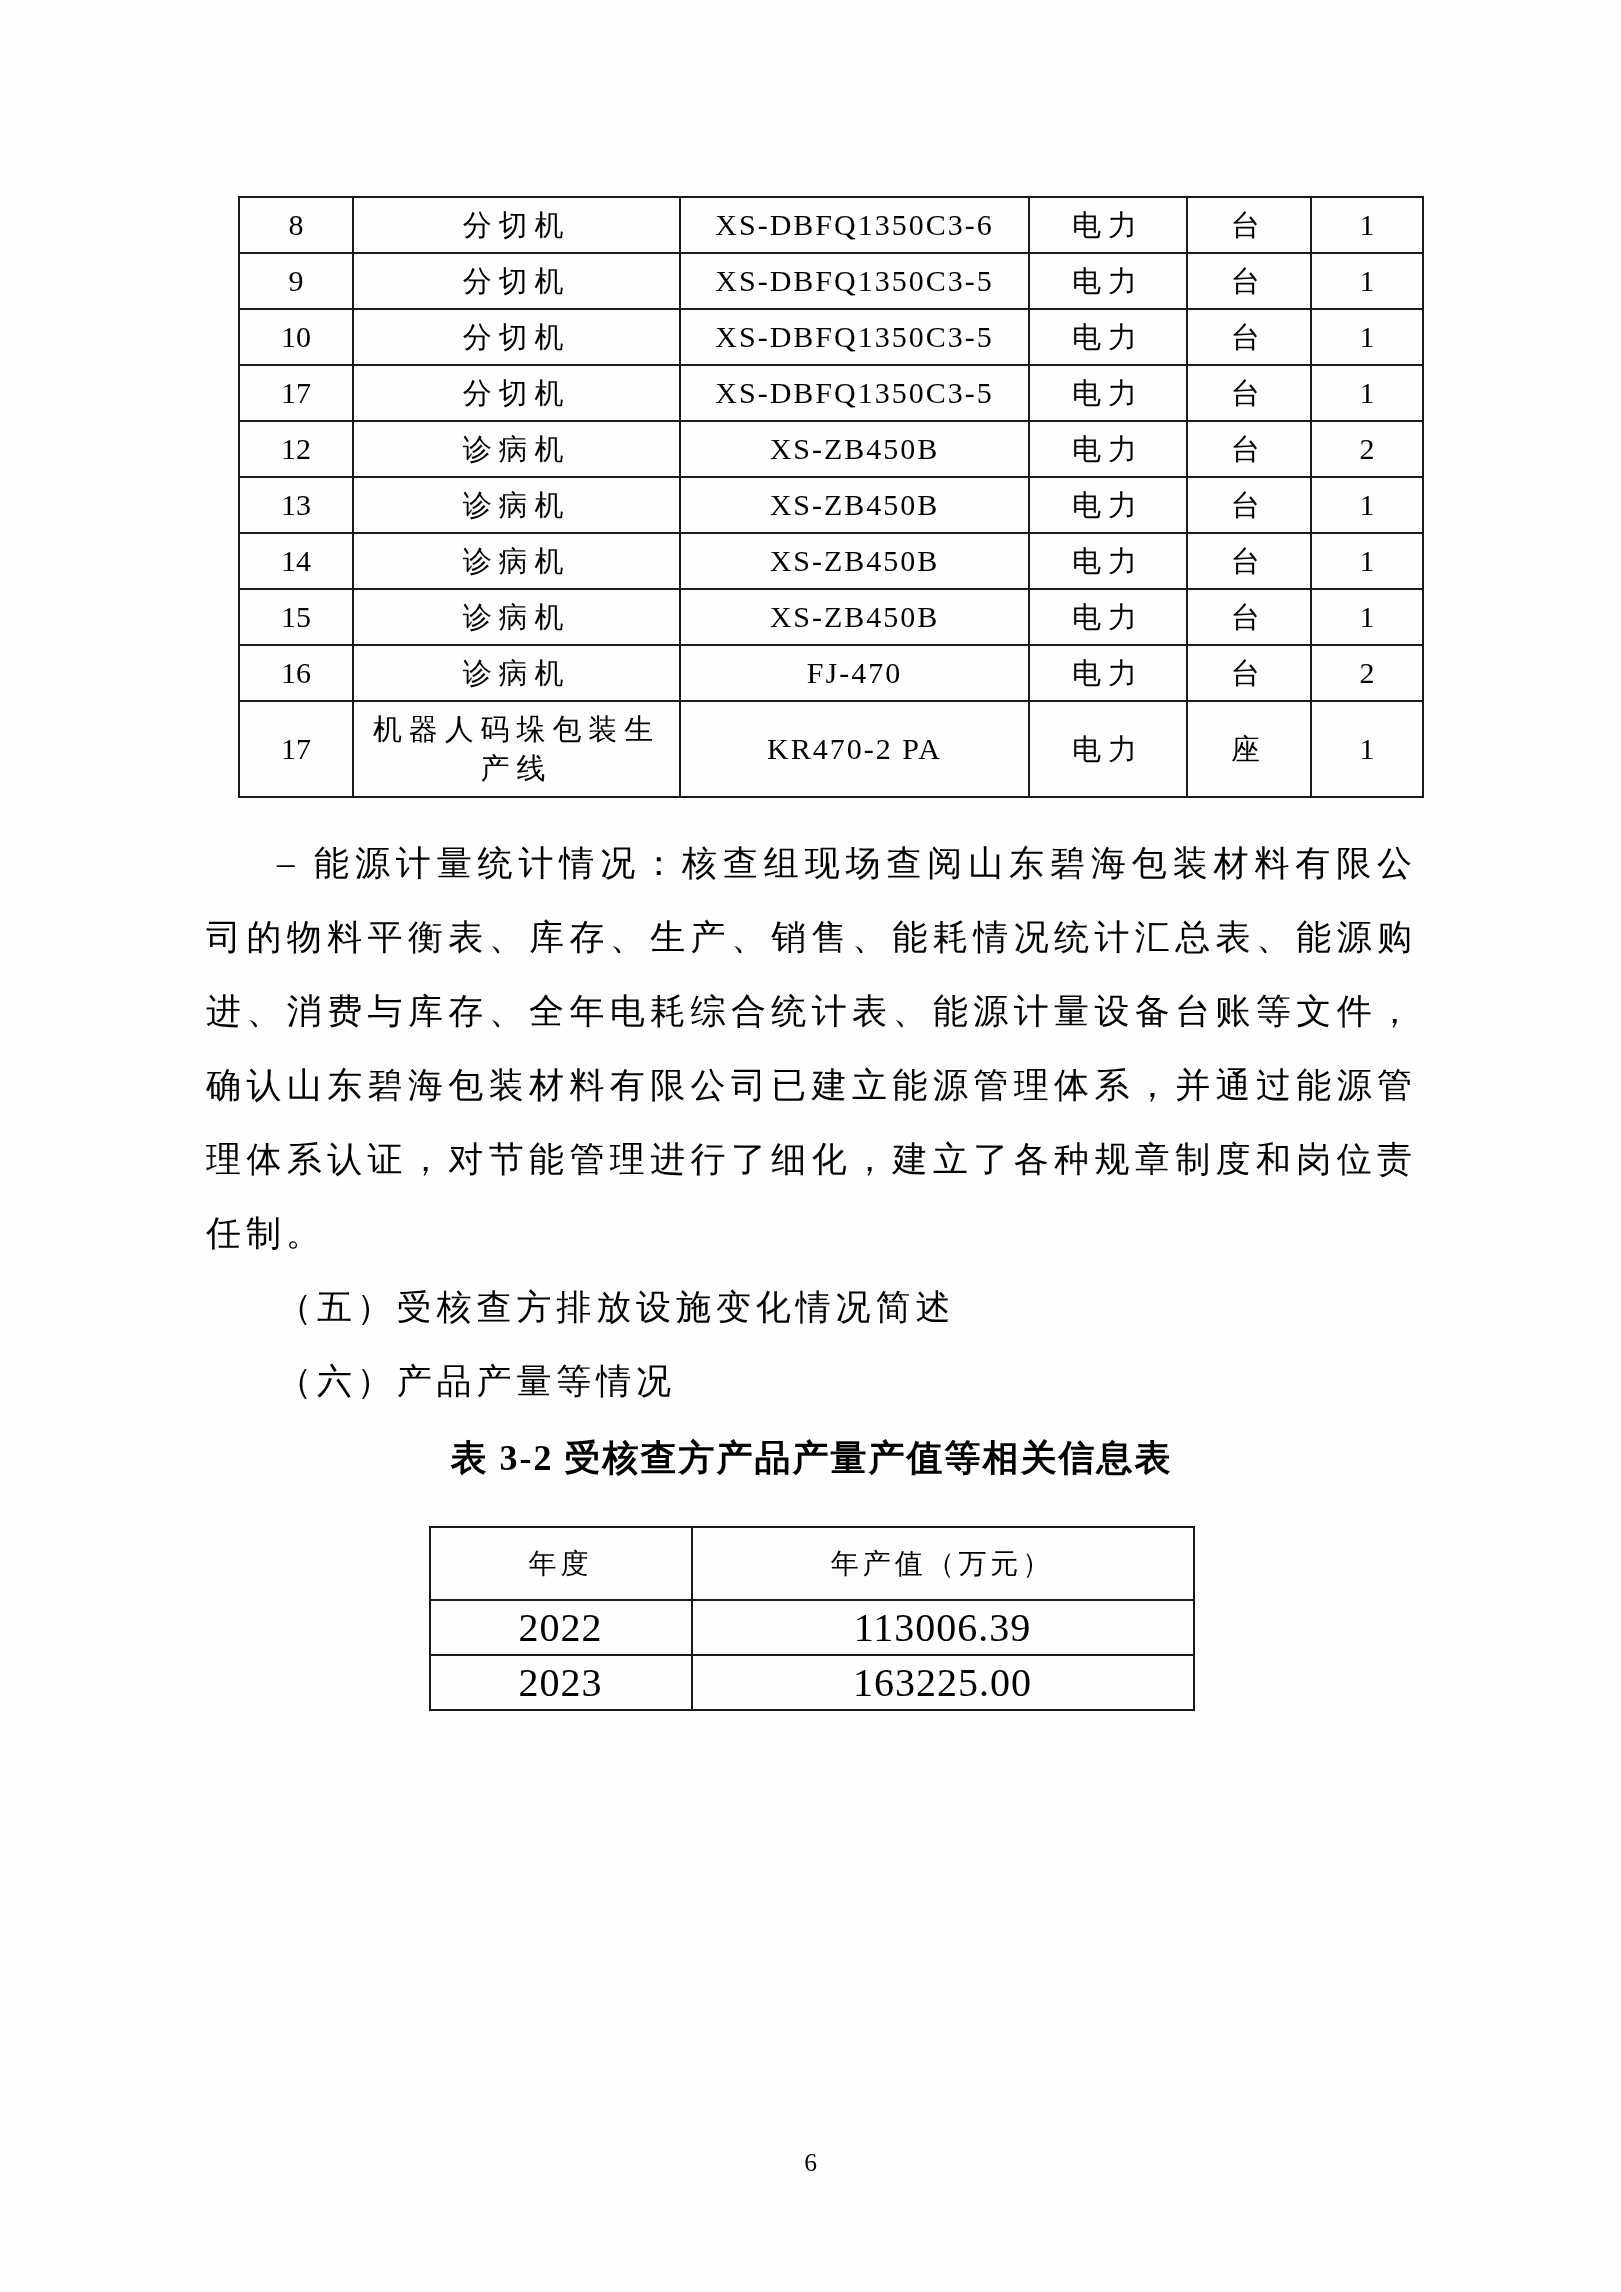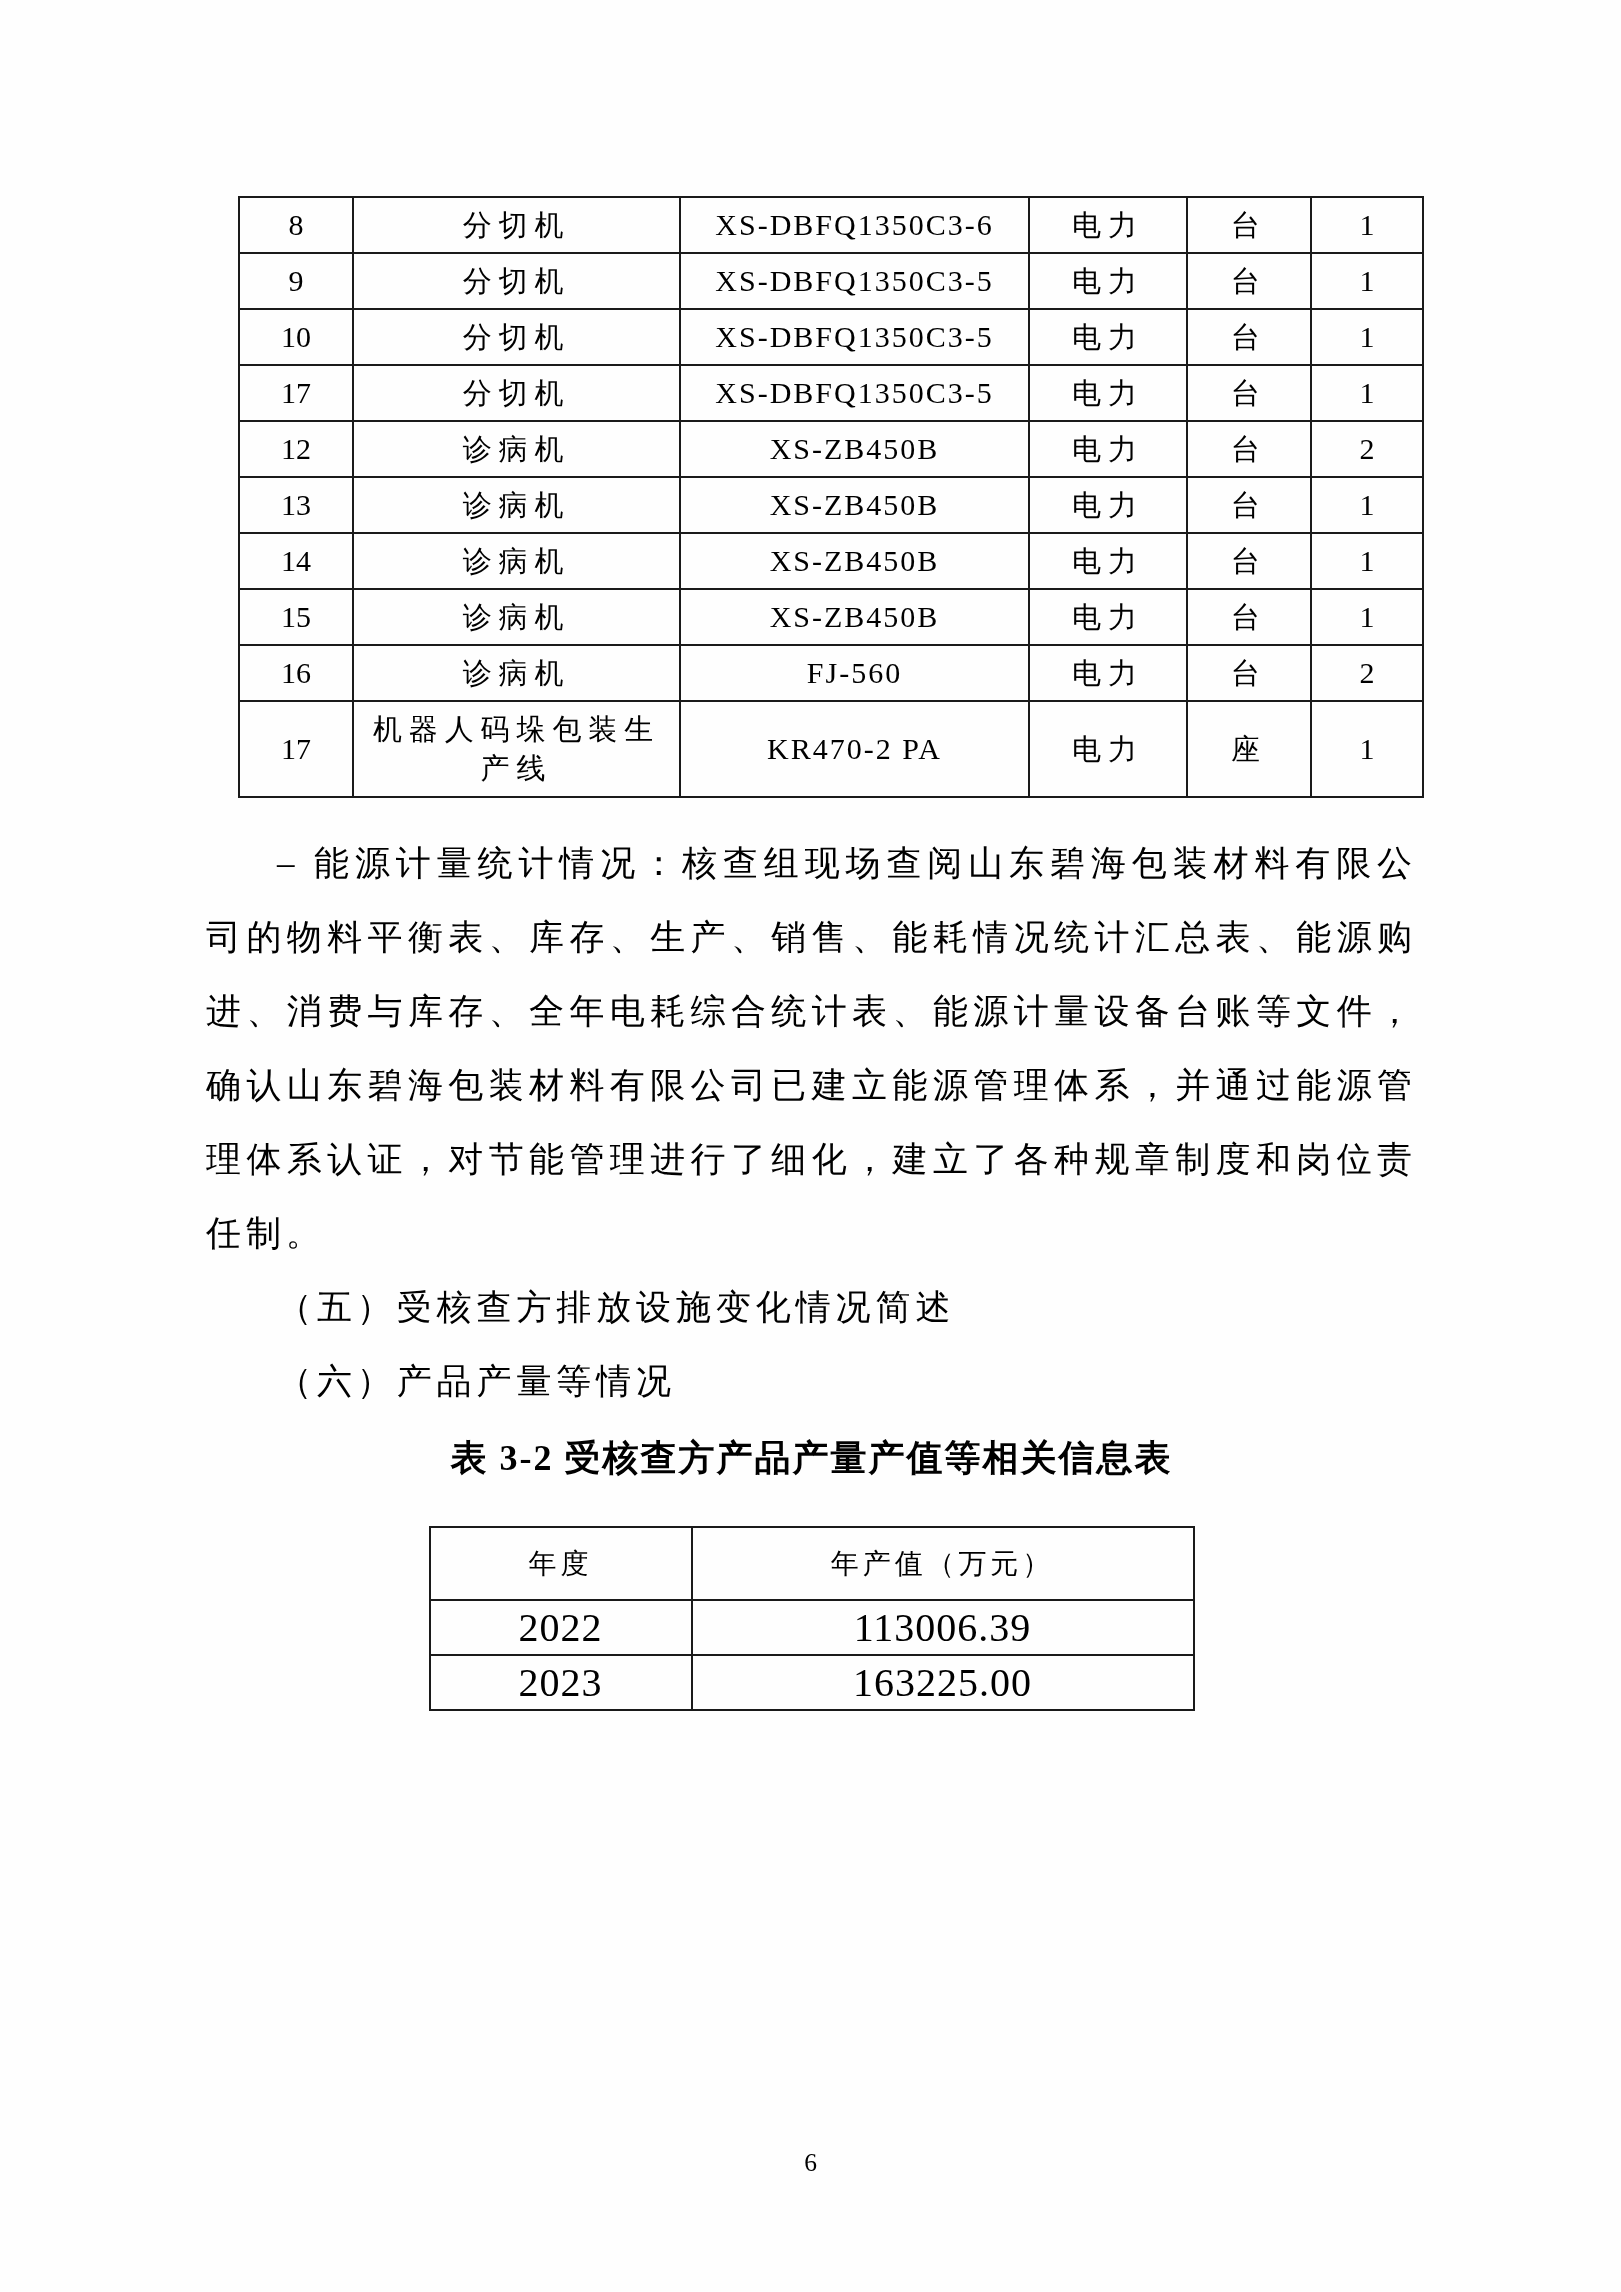--- a/index.html
+++ b/index.html
@@ -156,21 +156,21 @@
           <td class="num">15</td>
           <td class="cjk">诊病机</td>
           <td class="model">XS-ZB450B</td>
           <td class="cjk">电力</td>
           <td class="cjk">台</td>
           <td class="num">1</td>
         </tr>
         <tr>
           <td class="num">16</td>
           <td class="cjk">诊病机</td>
-          <td class="model">FJ-560</td>
+          <td class="model">FJ-470</td>
           <td class="cjk">电力</td>
           <td class="cjk">台</td>
           <td class="num">2</td>
         </tr>
         <tr class="tall">
           <td class="num">17</td>
           <td class="cjk">机器人码垛包装生产线</td>
           <td class="model">KR470-2 PA</td>
           <td class="cjk">电力</td>
           <td class="cjk">座</td>

